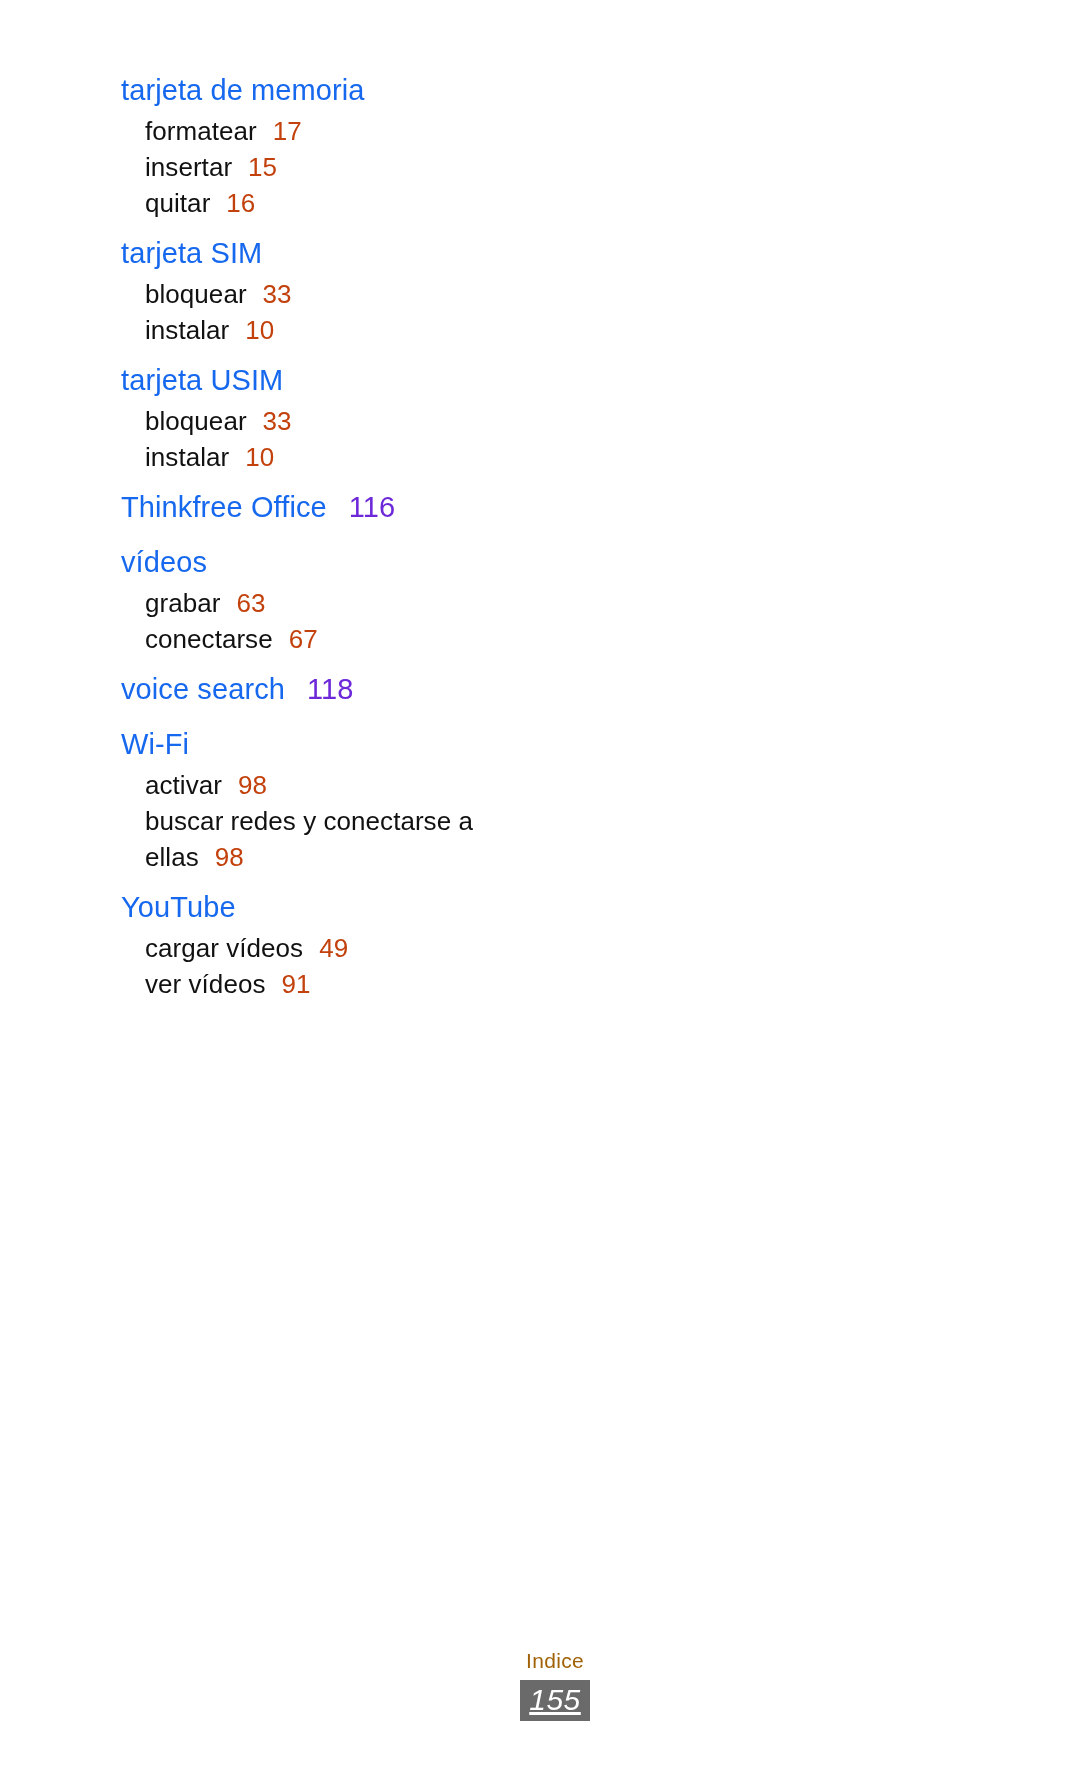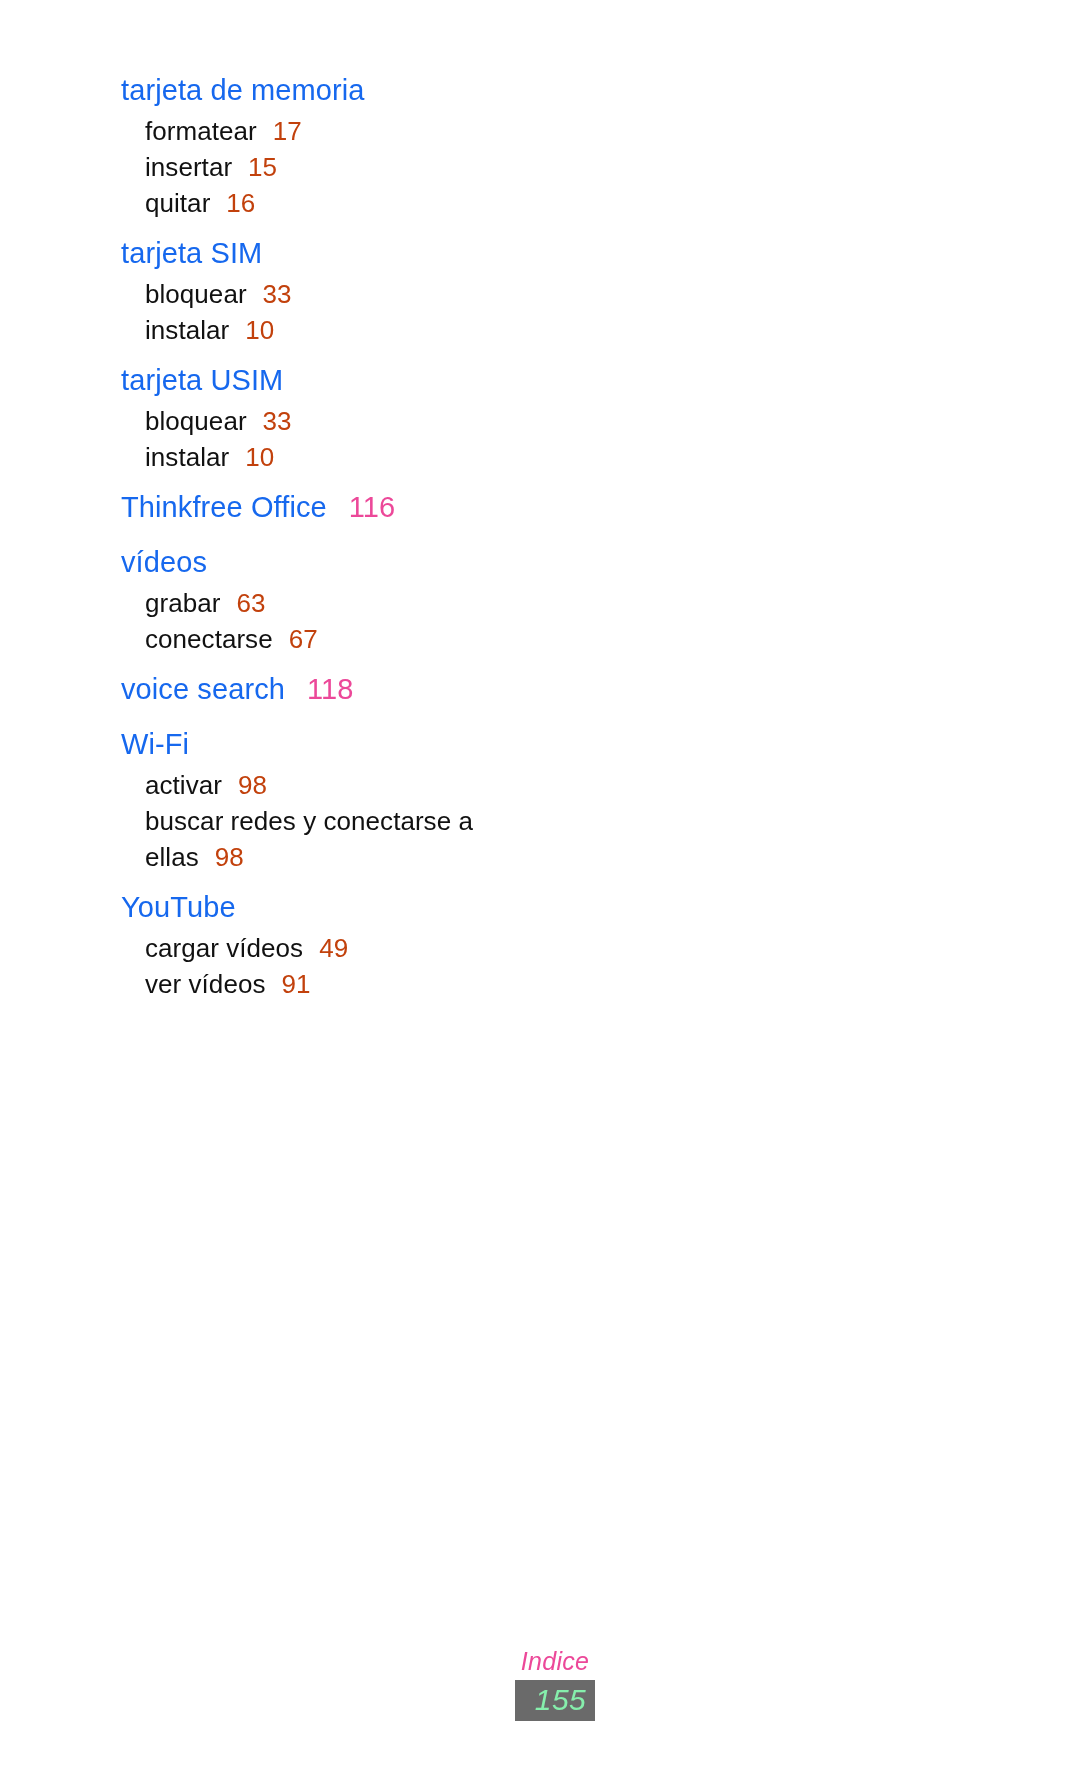--- a/index.html
+++ b/index.html
@@ -44,21 +44,21 @@
     font-size: 29px;
     line-height: 45px;
     font-weight: 400;
     letter-spacing: 0.1px;
     white-space: nowrap;
     margin: 0;
     padding: 0;
   }
 
   .group-heading .heading-page {
-    color: #ec4899;
+    color: #6d28d9;
     margin-left: 22px;
     font-size: 29px;
   }
 
   .sub-entries {
     list-style: none;
     margin: 0;
     padding: 0;
   }
 
@@ -92,40 +92,40 @@
     position: absolute;
     left: 0;
     top: 1648px;
     width: 1080px;
     text-align: center;
   }
 
   .footer-label {
     display: block;
     font-family: "Liberation Sans", sans-serif;
-    font-style: italic;
-    font-size: 25px;
+    font-size: 21px;
     line-height: 26px;
-    color: #ec4899;
+    color: #a16207;
     letter-spacing: 0.3px;
     margin-left: 30px;
   }
 
   .footer-pagebox {
     display: inline-block;
     background: #6a6a6a;
-    color: #86efac;
+    color: #ffffff;
     font-style: italic;
     font-size: 30px;
     line-height: 38px;
     font-weight: 400;
-    padding: 1px 9px 2px 20px;
+    padding: 1px 9px 2px 9px;
     margin-top: 6px;
     margin-left: 30px;
     letter-spacing: 0.5px;
+    text-decoration: underline;
   }
 </style>
 </head>
 <body>
 
 <div class="page">
 
   <div class="index-column">
       <div class="index-group">
         <div class="group-heading"><span>tarjeta de memoria</span></div>

